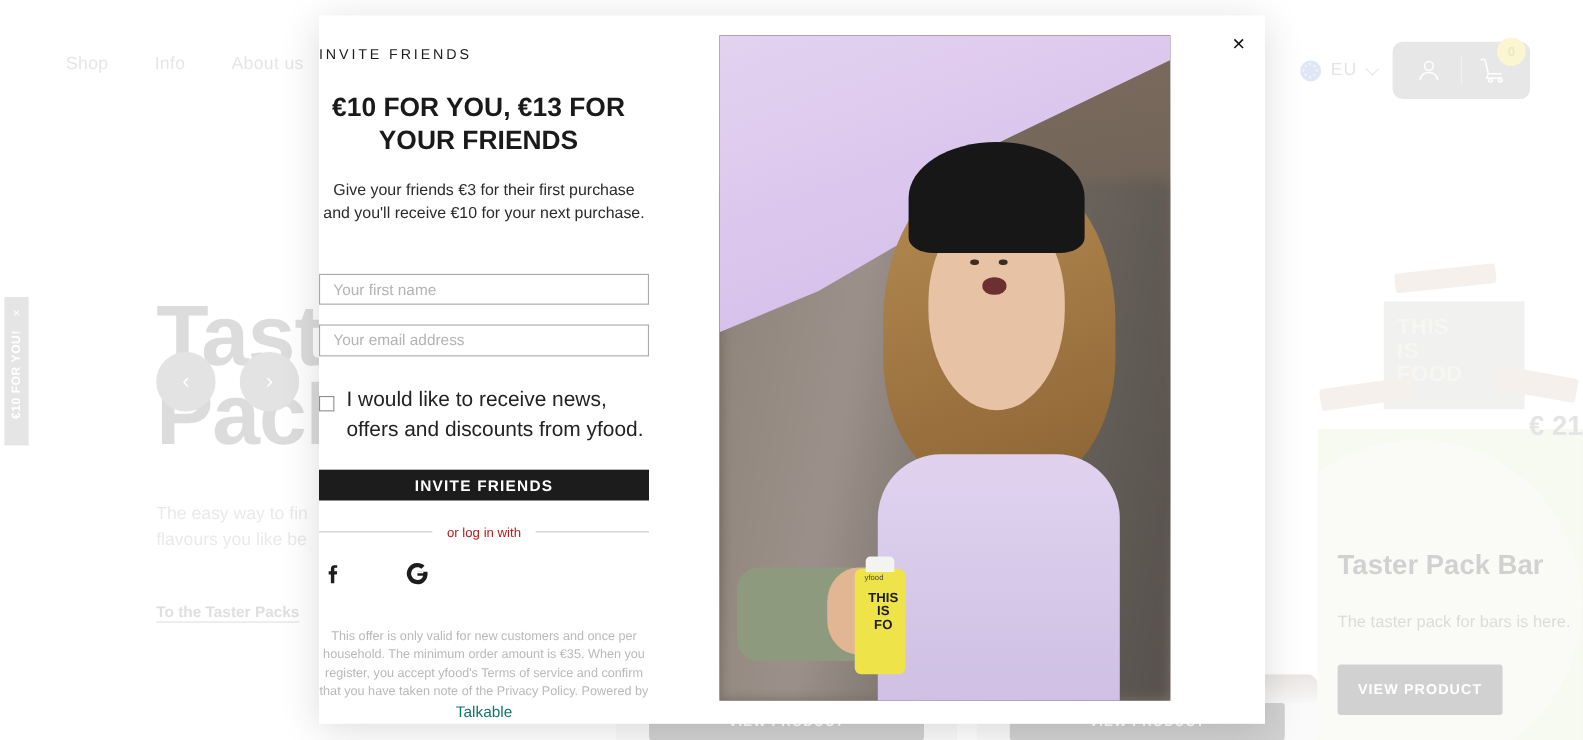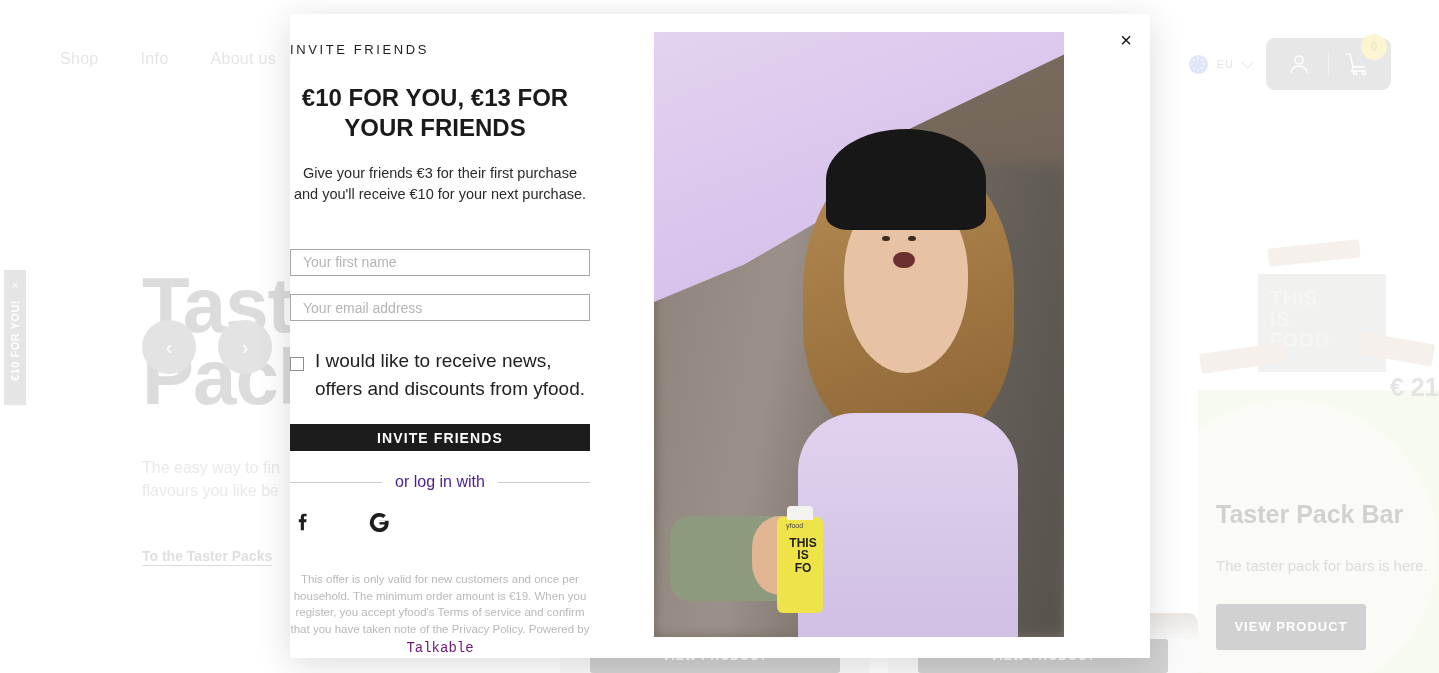--- a/index.html
+++ b/index.html
@@ -35,21 +35,21 @@
   .region-select { display: flex; align-items: center; gap: 9px; }
   .eu-flag {
     width: 19px; height: 19px; border-radius: 50%;
     background: #b9c7e8;
     position: relative; display: inline-block;
   }
   .eu-flag i {
     position: absolute; width: 2px; height: 2px; border-radius: 50%;
     background: #eef0f7;
   }
-  .region-label { font-size: 11px; color: #c3c3c3; letter-spacing: 1px; }
+  .region-label { font-size: 16px; color: #c3c3c3; letter-spacing: 1px; }
   .chev { width: 9px; height: 9px; border-right: 1.6px solid #c9c9c9; border-bottom: 1.6px solid #c9c9c9;
           transform: rotate(45deg); margin-bottom: 4px; }
   .acct-box {
     display: flex; align-items: center; gap: 0;
     background: #c9c9c9; border-radius: 9px; height: 52px; padding: 0 16px;
     position: relative;
   }
   .acct-ico, .cart-ico { width: 34px; height: 34px; display:flex; align-items:center; justify-content:center; }
   .acct-ico svg, .cart-ico svg { display:block; }
   .vdiv { width: 1px; height: 26px; background: #e2e2e2; margin: 0 12px; }
@@ -204,28 +204,28 @@
     background: #1c1c1c; color: #fff;
     font-size: 14px; font-weight: bold; letter-spacing: 1.1px;
     display: flex; align-items: center; justify-content: center;
     border: none; cursor: pointer;
     font-family: "Liberation Sans", sans-serif;
   }
   .or-row {
     margin-top: 22px; width: 300px; display: flex; align-items: center; gap: 13px;
   }
   .or-row .line { flex: 1; height: 1px; background: #c9c9c9; }
-  .or-row .txt { font-size: 16px; color: #4c1d95; white-space: nowrap; }
+  .or-row .txt { font-size: 12px; color: #b91c1c; white-space: nowrap; }
   .socials { margin-top: 18px; display: flex; gap: 50px; align-items: center; }
   .social-ico { width: 26px; height: 26px; display: flex; align-items: center; justify-content: center; }
   .fineprint {
     margin-top: 36px; width: 300px; text-align: center;
     font-size: 11.5px; line-height: 1.45; color: #b9b9b9;
   }
-  .fineprint .brand { color: #701a75; font-size: 14px; font-weight: 400; font-family: Liberation Mono, monospace; }
+  .fineprint .brand { color: #0f766e; font-size: 14px; font-weight: 400; }
 
   .modal-right {
     width: 430px; padding: 18px 20px 0 0;
     display: flex; justify-content: flex-end; align-items: flex-start;
   }
   .promo-photo {
     width: 410px; height: 605px;
     position: relative; overflow: hidden;
     background: linear-gradient(170deg,#7e6e5f 0%, #6f6257 38%, #5e564f 70%, #7b7268 100%);
     text-align: center;
@@ -440,21 +440,21 @@
             <path d="M21.6 12.2c0-.7-.06-1.4-.18-2.05H12v3.9h5.4a4.6 4.6 0 01-2 3v2.5h3.2c1.9-1.75 3-4.32 3-7.35z" fill="#1d1d1d"></path>
             <path d="M12 22c2.7 0 4.97-.9 6.63-2.43l-3.2-2.5c-.9.6-2.05.96-3.43.96-2.64 0-4.87-1.78-5.67-4.17H3.02v2.6A10 10 0 0012 22z" fill="#1d1d1d"></path>
             <path d="M6.33 13.86a6 6 0 010-3.82V7.44H3.02a10 10 0 000 9.02l3.31-2.6z" fill="#1d1d1d"></path>
             <path d="M12 5.9c1.48 0 2.8.51 3.85 1.51l2.86-2.86C16.96 2.9 14.7 2 12 2A10 10 0 003.02 7.44l3.31 2.6C7.13 7.66 9.36 5.9 12 5.9z" fill="#1d1d1d"></path>
             <rect x="11.6" y="10" width="6" height="1.6" fill="#fff"></rect>
           </svg>
         </span>
       </div>
 
       <div class="fineprint">
-        <span>This offer is only valid for new customers and once per household. The minimum order amount is €19. When you register, you accept yfood's Terms of service and confirm that you have taken note of the Privacy Policy. Powered by </span><span class="brand">Talkable</span>
+        <span>This offer is only valid for new customers and once per household. The minimum order amount is €35. When you register, you accept yfood's Terms of service and confirm that you have taken note of the Privacy Policy. Powered by </span><span class="brand">Talkable</span>
       </div>
     </div>
 
     <div class="modal-right">
       <div class="promo-photo">
         <div class="photo-blur-bg"></div>
         <div class="photo-sky"></div>
         <div class="photo-person">
           <div class="p-hair"></div>
           <div class="p-face">

